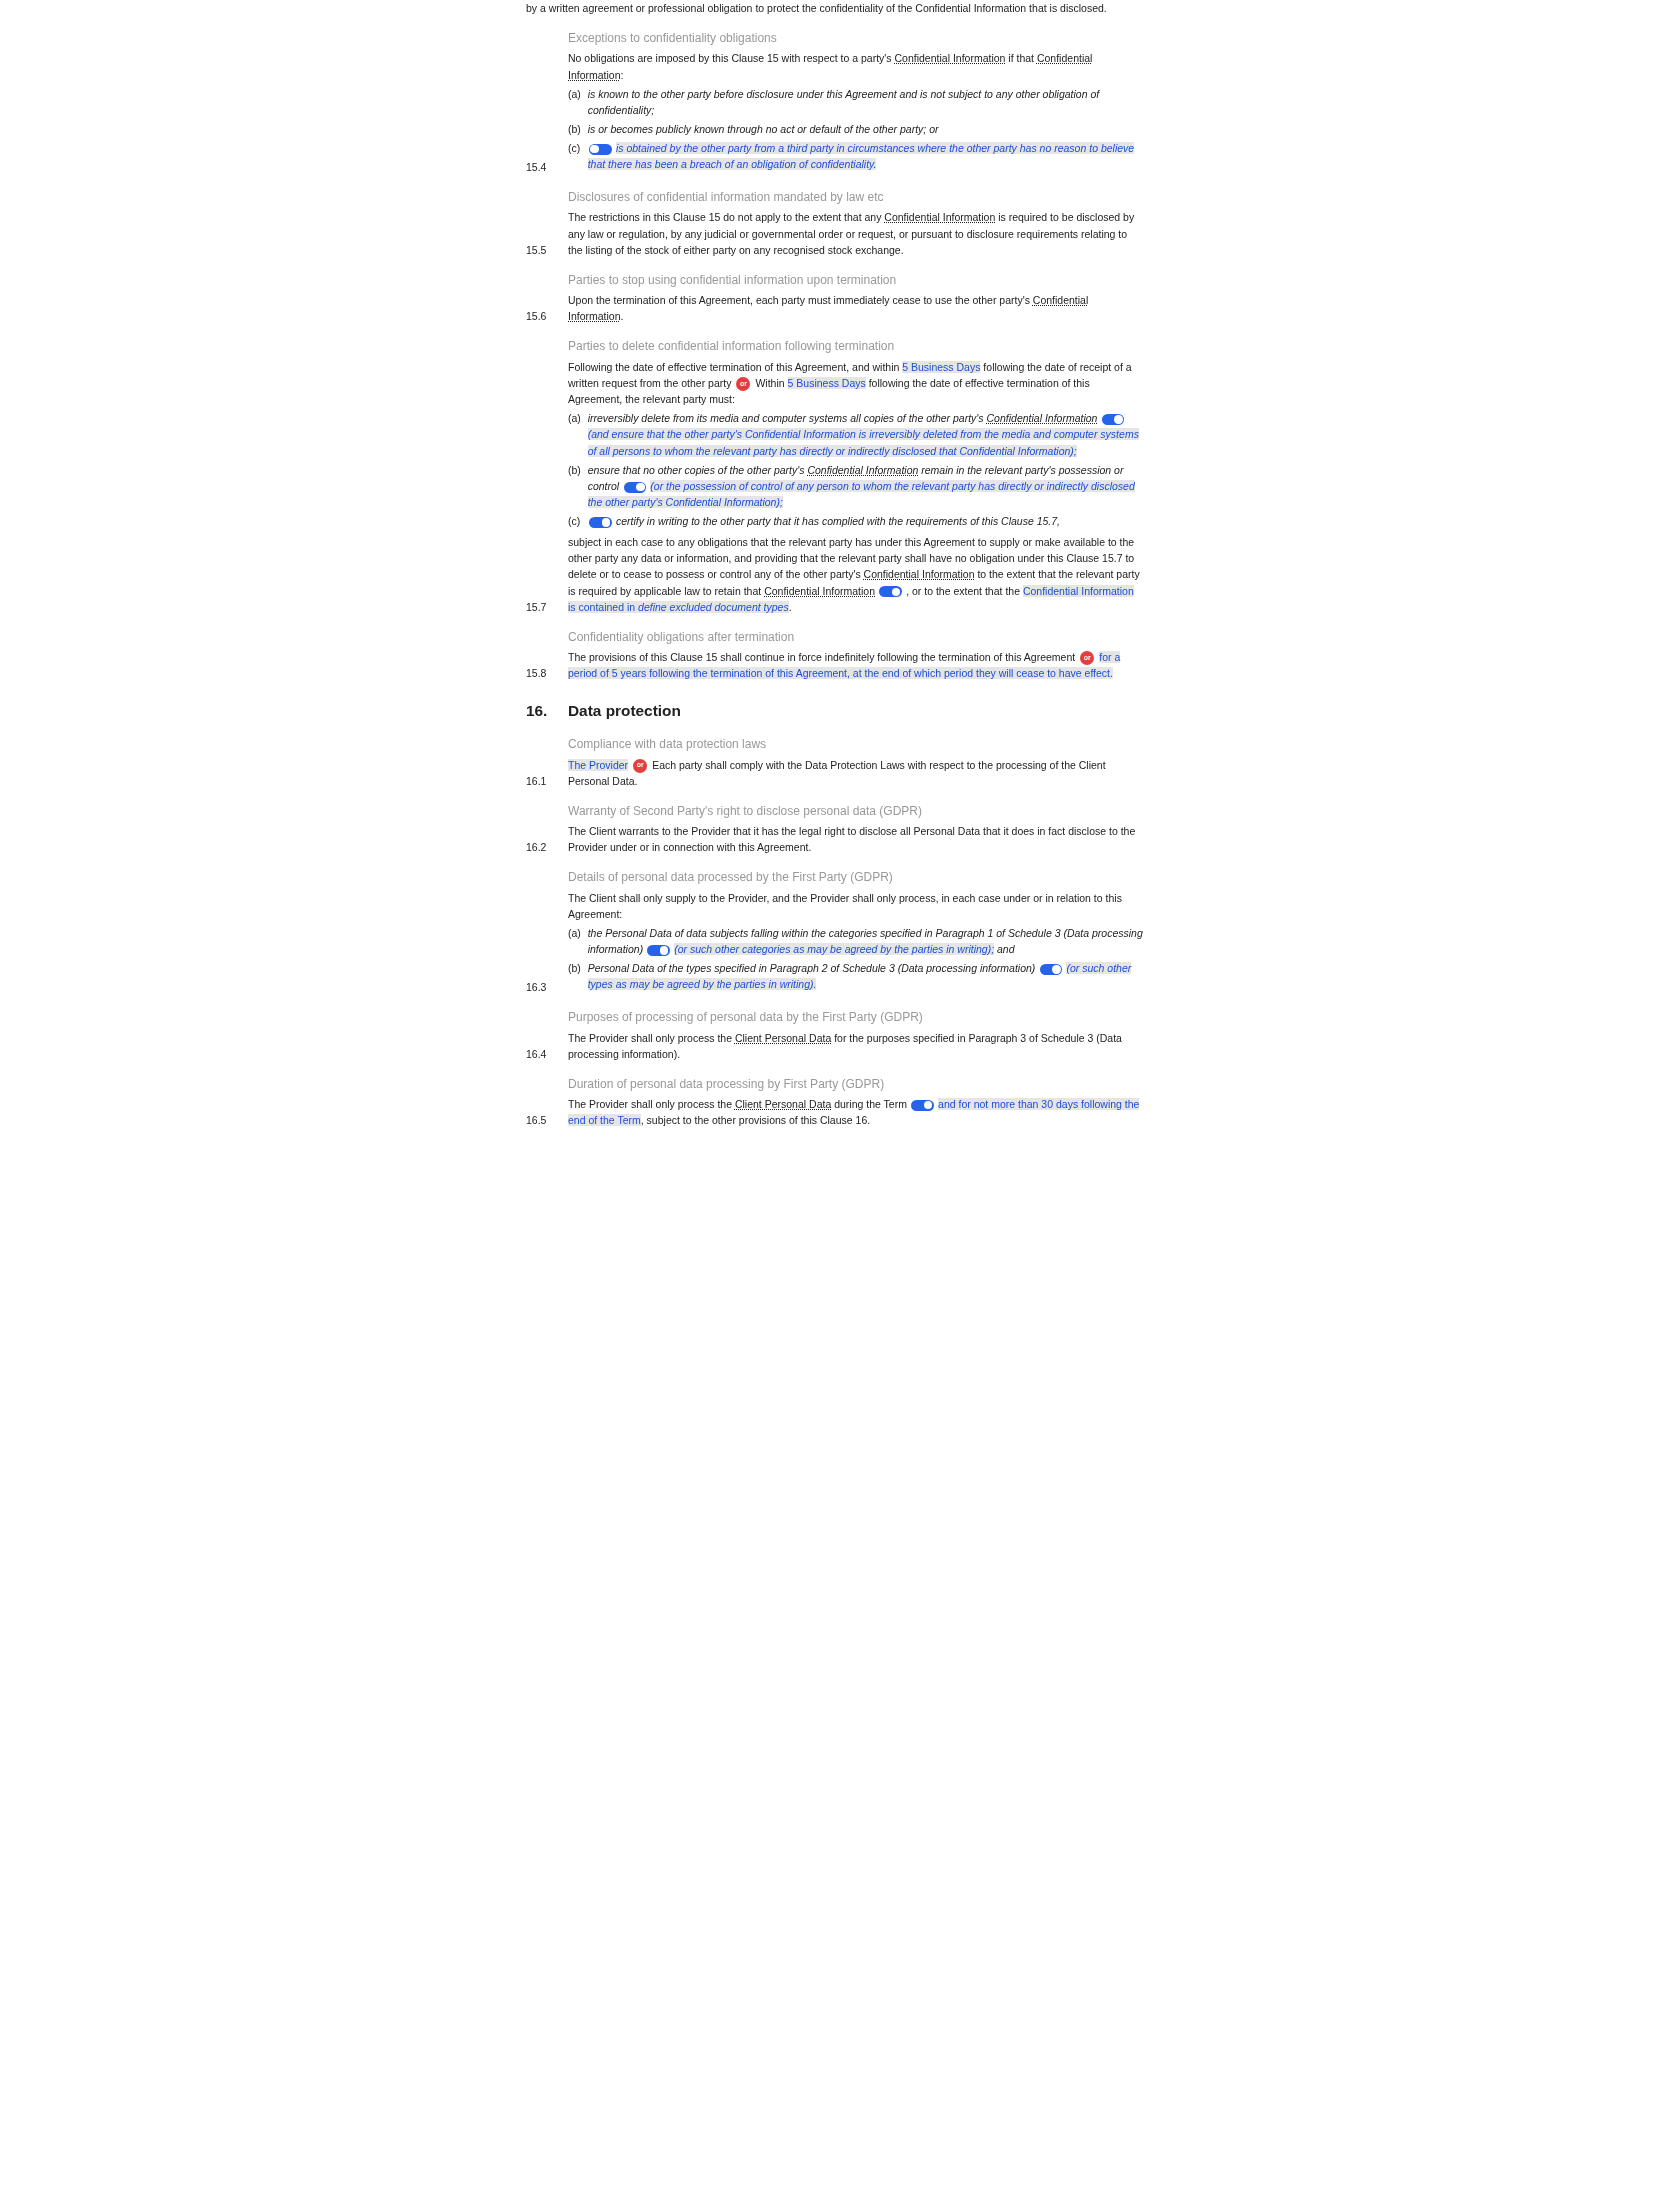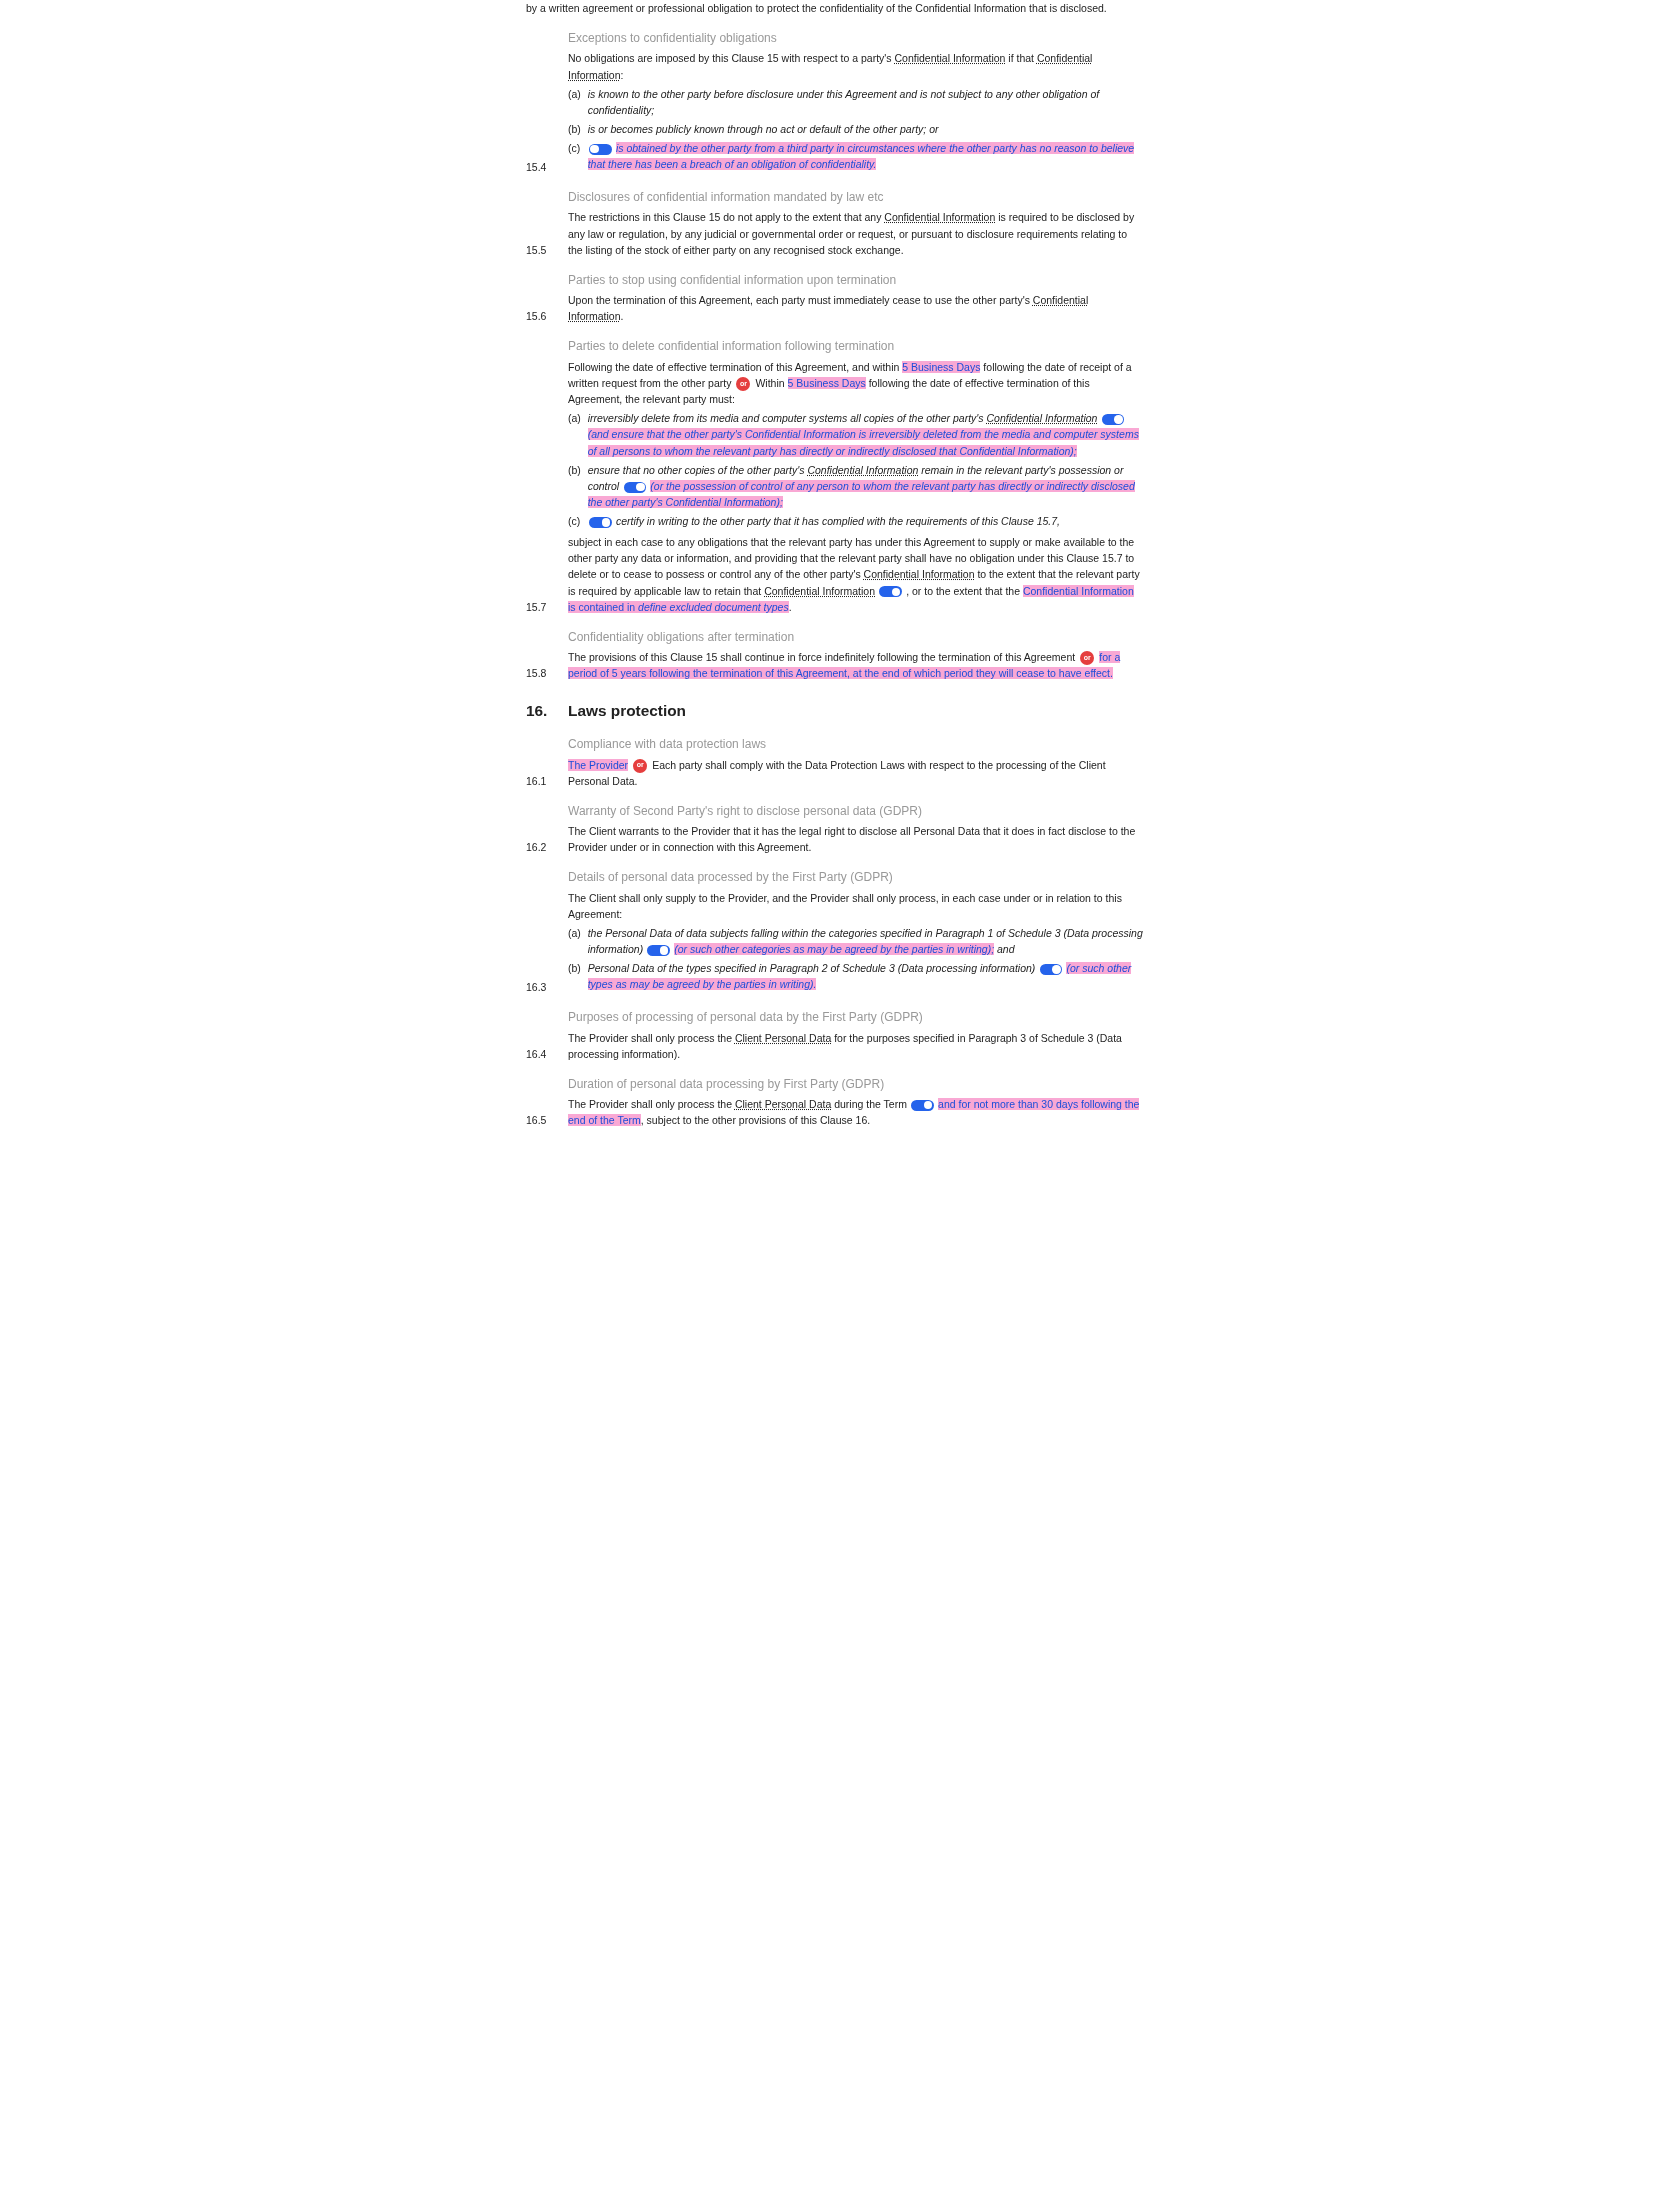--- a/index.html
+++ b/index.html
@@ -90,21 +90,21 @@
       background: #e53e3e;
       color: #fff;
       border-radius: 50%;
       font-size: 7px;
       font-weight: bold;
       vertical-align: middle;
       margin: 0 2.1px;
     }
     
     .hl-blue {
-      background: #f9a8d4;
+      background: #e5e5e5;
       color: #1d4ed8;
     }
     
     .section-title-row {
       display: flex;
       align-items: flex-end;
       margin: 17px 0 5.6px 0;
       border-bottom: none;
     }
     .section-title-num {
@@ -236,21 +236,21 @@
   <span class="clause-num">15.8</span>
   <div class="clause-body">
     The provisions of this Clause 15 shall continue in force indefinitely following the termination of this Agreement
     <span class="or-badge">or</span>
     <span class="hl-blue">for a period of 5 years following the termination of this Agreement, at the end of which period they will cease to have effect.</span>
   </div>
 </div>
 
 <div class="section-title-row">
   <span class="section-title-num">16.</span>
-  <span class="section-title-text">Laws protection</span>
+  <span class="section-title-text">Data protection</span>
 </div>
 
 <div class="section-header">Compliance with data protection laws</div>
 <div class="clause-row">
   <span class="clause-num">16.1</span>
   <div class="clause-body">
     <span class="hl-blue">The Provider</span>
     <span class="or-badge">or</span>
     Each party shall comply with the Data Protection Laws with respect to the processing of the Client Personal Data.
   </div>

